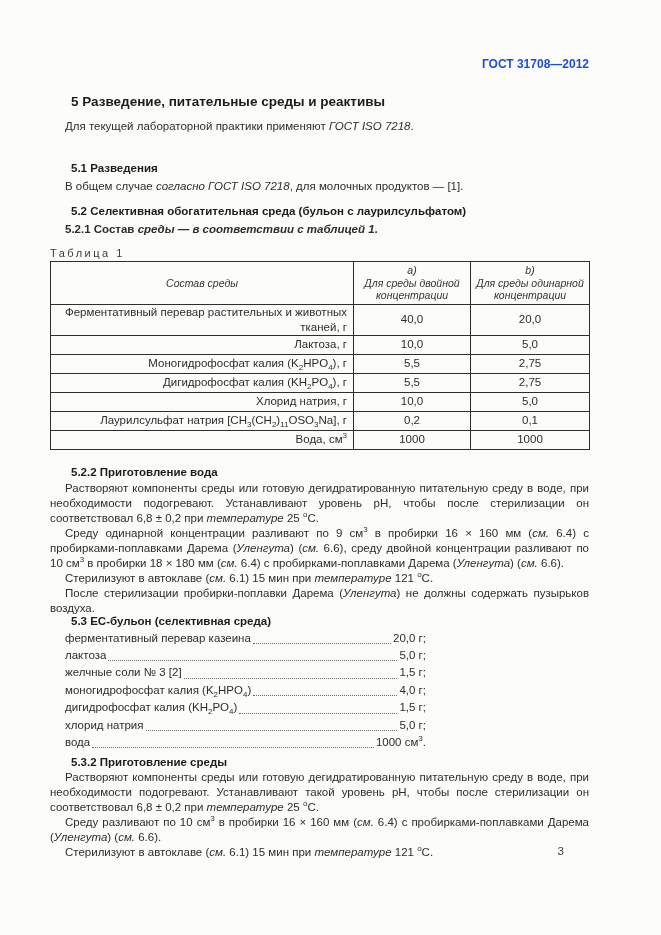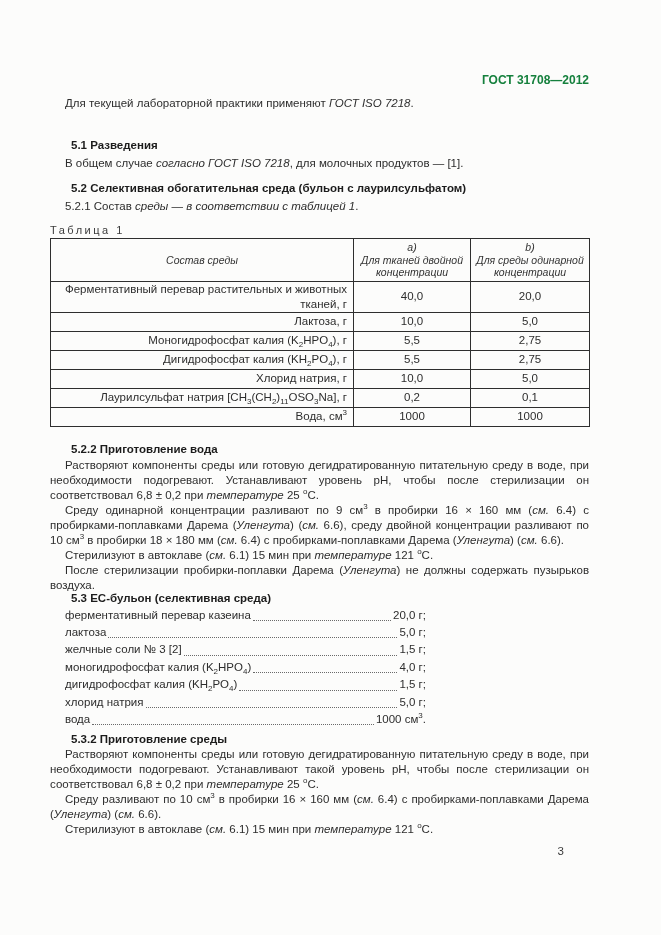--- a/index.html
+++ b/index.html
@@ -15,22 +15,21 @@
     width:661px;height:935px;
     box-sizing:border-box;
     padding:57px 72px 0 50px;
     background:#fcfcfb;
   }
   .doc-code{
     text-align:right;
     font-weight:bold;
     font-size:12px;
     line-height:15px;
-    color:#15803d;
-    margin-top:16px;
+    color:#1d4ed8;
   }
   .h1{
     margin:21px 0 0 21px;
     font-size:13.5px;
     line-height:18px;
     font-weight:bold;
     color:#1c1c1c;
   }
   .h2{
     margin:10px 0 0 21px;
@@ -45,21 +44,21 @@
     line-height:15px;
     text-align:justify;
     color:#2d2d2d;
   }
   .one-line{text-indent:15px;}
   .ind{text-indent:15px;}
   .p-intro{margin-top:8px;}
   .h-51{margin-top:27px;}
   .p-51{margin-top:3px;}
   .h-52{margin-top:10px;}
-  .p-521{margin-top:3px;}
+  .p-521{margin-top:3px;font-weight:bold;}
   .table-label{
     margin:10px 0 0 0;
     font-size:11px;
     letter-spacing:2.5px;
     color:#3c3c3c;
   }
   table.t1{
     margin-top:2px;
     width:539px;
     border-collapse:collapse;
@@ -126,20 +125,21 @@
     color:#3a3a3a;
   }
 </style>
 </head>
 <body>
 
 <div class="page">
 
   <div class="doc-code">ГОСТ 31708—2012</div>
 
+  <div class="h1">5 Разведение, питательные среды и реактивы</div>
   <p class="body-p one-line p-intro">Для текущей лабораторной практики применяют <i>ГОСТ ISO 7218</i>.</p>
 
   <div class="h2 h-51">5.1 Разведения</div>
   <p class="body-p one-line p-51">В общем случае <i>согласно ГОСТ ISO 7218</i>, для молочных продуктов — [1].</p>
 
   <div class="h2 h-52">5.2 Селективная обогатительная среда (бульон с лаурилсульфатом)</div>
   <p class="body-p one-line p-521">5.2.1 Состав <i>среды — в соответствии с таблицей 1</i>.</p>
 
   <div class="table-label">Таблица 1</div>
 
@@ -147,21 +147,21 @@
     <colgroup>
         <col class="c-name">
         <col class="c-a">
         <col class="c-b">
       </colgroup>
     <thead>
       <tr>
         <th>Состав среды</th>
         <th>
           <div>a)</div>
-          <div>Для тканей двойной концентрации</div>
+          <div>Для среды двойной концентрации</div>
         </th>
         <th>
           <div>b)</div>
           <div>Для среды одинарной концентрации</div>
         </th>
       </tr>
     </thead>
     <tbody>
       <tr>
         <td class="cell-name">Ферментативный перевар растительных и животных тканей, г</td>

